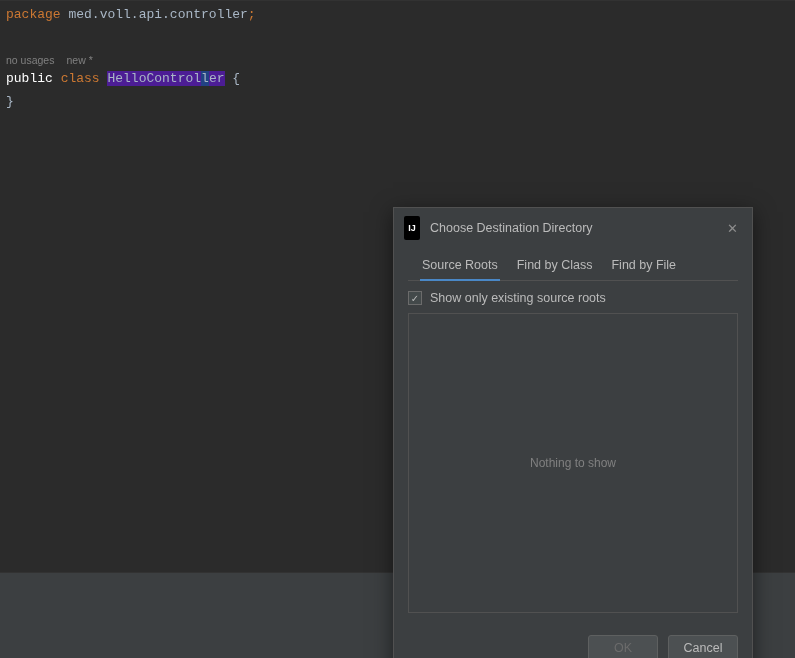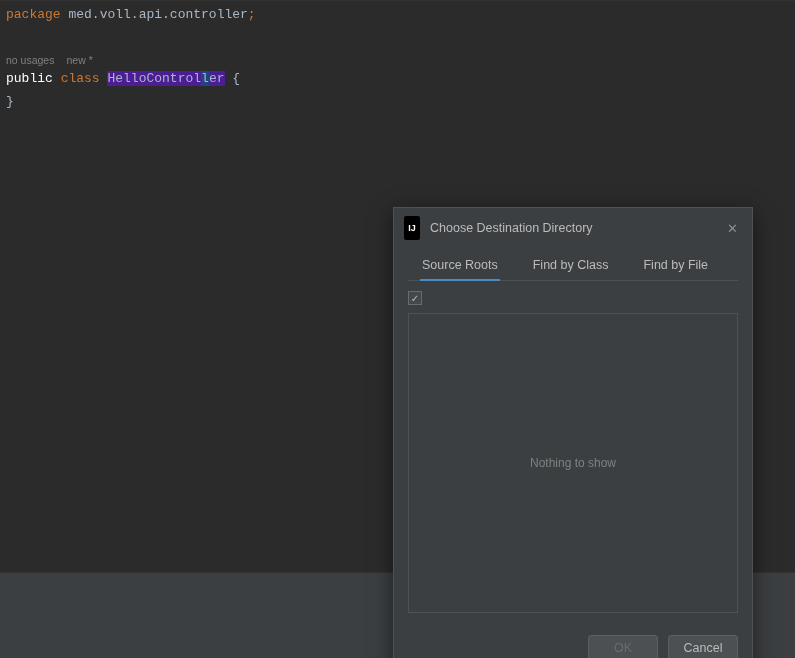--- a/index.html
+++ b/index.html
@@ -80,21 +80,21 @@
       margin-left: auto;
       color: #8e8e8e;
       cursor: pointer;
       font-size: 13px;
       padding: 2px 4px;
     }
     .tabs {
       display: flex;
       padding: 4px 12px 0 12px;
       border-bottom: 1px solid #515151;
-      gap: 31px;
+      gap: 15px;
       margin: 0 14px;
       font-size: 12.5px;
     }
     .tab {
       color: #bbbbbb;
       padding: 6px 2px 8px 2px;
       cursor: pointer;
       position: relative;
     }
     .tab.active {
@@ -194,20 +194,21 @@
     <span>Choose Destination Directory</span>
     <span class="close-btn">✕</span>
   </div>
   <div class="tabs">
     <div class="tab active">Source Roots</div>
     <div class="tab">Find by Class</div>
     <div class="tab">Find by File</div>
   </div>
   <div class="checkbox-row">
     <div class="checkbox">✓</div>
+    <span>Show only existing source roots</span>
   </div>
   <div class="content-panel">
     <span>Nothing to show</span>
   </div>
   <div class="button-row">
     <div class="btn disabled">OK</div>
     <div class="btn">Cancel</div>
   </div>
 </div>
 

